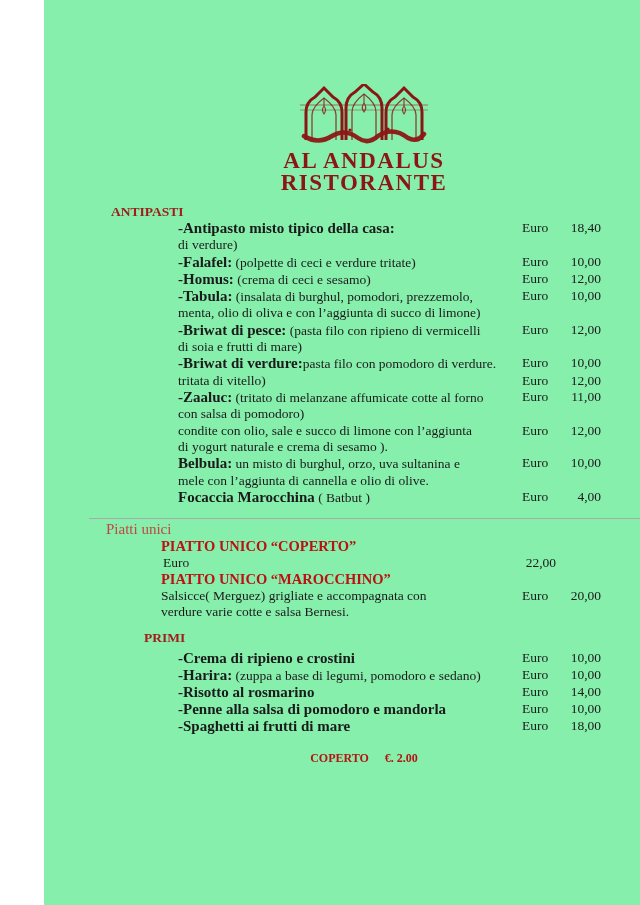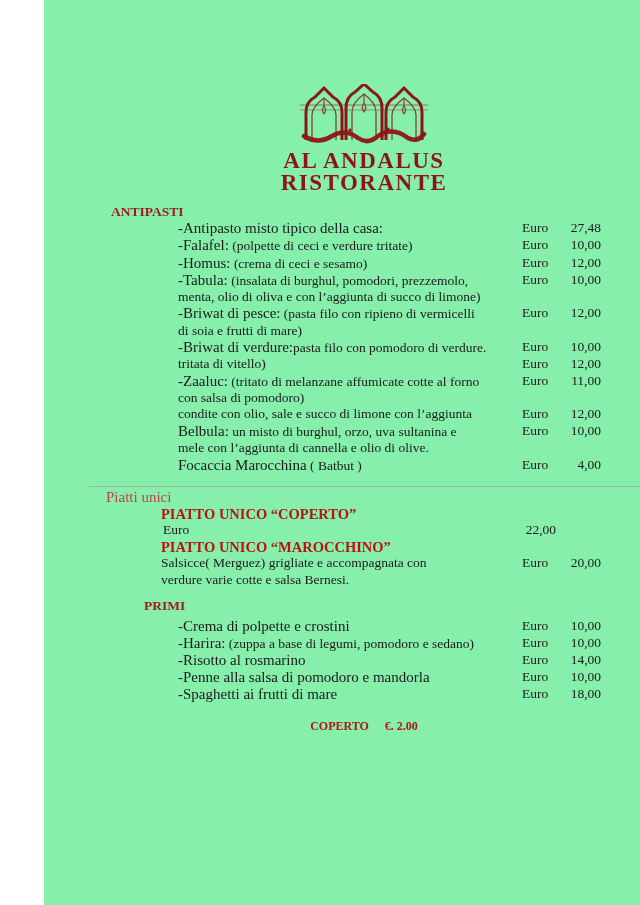--- a/index.html
+++ b/index.html
@@ -31,21 +31,21 @@
 
   .divider { border-top:1px solid #aaaaaa; margin:12px 2px 2px 45px; height:0; }
 
   .item-row { display:grid; align-items:start; }
   .section-antipasti .item-row { grid-template-columns:342px 36px 45px; }
   .section-piatti-unici .item-row { grid-template-columns:359px 36px 45px; }
   .section-primi .item-row { grid-template-columns:342px 36px 45px; }
 
   .item-text { font-size:13.5px; line-height:16.3px; }
   .section-primi .item-text { line-height:17px; }
-  .dish-name { font-weight:normal; font-size:15px; }
+  .dish-name { font-weight:bold; font-size:15px; }
   .item-line { font-size:13.5px; line-height:16.3px; }
   .item-euro { font-size:13.5px; line-height:16.5px; padding-left:2px; }
   .item-price { font-size:13.5px; line-height:16.5px; text-align:right; }
 
   .subheading { font-weight:bold; font-size:14.5px; line-height:16.5px; color:#bb1111; }
 
   
   .coperto { margin-top:16px; text-align:center; font-weight:bold;
     font-size:12px; color:#b31414; }
   .coperto .gap { display:inline-block; width:16px; }
@@ -82,23 +82,24 @@
   <div class="title-line">AL ANDALUS</div>
   <div class="title-line">RISTORANTE</div>
 
   <div class="menu">
       <div class="section section-antipasti">
         <div class="section-heading">ANTIPASTI</div>
         <div class="section-items">
           <div class="item-row">
             <div class="item-text">
               <div class="first-line"><span class="dish-name">-Antipasto misto tipico della casa:</span></div>
-            </div>
-            <div class="item-euro">Euro</div>
-            <div class="item-price">27,48</div>
+              <div class="item-line">di verdure)</div>
+            </div>
+            <div class="item-euro">Euro</div>
+            <div class="item-price">18,40</div>
           </div>
           <div class="item-row">
             <div class="item-text">
               <div class="first-line"><span class="dish-name">-Falafel:</span><span class="dish-desc"> (polpette di ceci e verdure tritate)</span></div>
             </div>
             <div class="item-euro">Euro</div>
             <div class="item-price">10,00</div>
           </div>
           <div class="item-row">
             <div class="item-text">
@@ -141,20 +142,21 @@
             <div class="item-text">
               <div class="first-line"><span class="dish-name">-Zaaluc:</span><span class="dish-desc"> (tritato di melanzane affumicate cotte al forno</span></div>
               <div class="item-line">con salsa di pomodoro)</div>
             </div>
             <div class="item-euro">Euro</div>
             <div class="item-price">11,00</div>
           </div>
           <div class="item-row">
             <div class="item-text">
               <div class="item-line">condite con olio, sale e succo di limone con l’aggiunta</div>
+              <div class="item-line">di yogurt naturale e crema di sesamo ).</div>
             </div>
             <div class="item-euro">Euro</div>
             <div class="item-price">12,00</div>
           </div>
           <div class="item-row">
             <div class="item-text">
               <div class="first-line"><span class="dish-name">Belbula:</span><span class="dish-desc"> un misto di burghul, orzo, uva sultanina e</span></div>
               <div class="item-line">mele con l’aggiunta di cannella e olio di olive.</div>
             </div>
             <div class="item-euro">Euro</div>
@@ -187,21 +189,21 @@
             <div class="item-euro">Euro</div>
             <div class="item-price">20,00</div>
           </div>
         </div>
       </div>
       <div class="section section-primi">
         <div class="section-heading">PRIMI</div>
         <div class="section-items">
           <div class="item-row">
             <div class="item-text">
-              <div class="first-line"><span class="dish-name">-Crema di polpette  e crostini</span></div>
+              <div class="first-line"><span class="dish-name">-Crema di ripieno  e crostini</span></div>
             </div>
             <div class="item-euro">Euro</div>
             <div class="item-price">10,00</div>
           </div>
           <div class="item-row">
             <div class="item-text">
               <div class="first-line"><span class="dish-name">-Harira:</span><span class="dish-desc"> (zuppa a base di legumi, pomodoro e sedano)</span></div>
             </div>
             <div class="item-euro">Euro</div>
             <div class="item-price">10,00</div>

